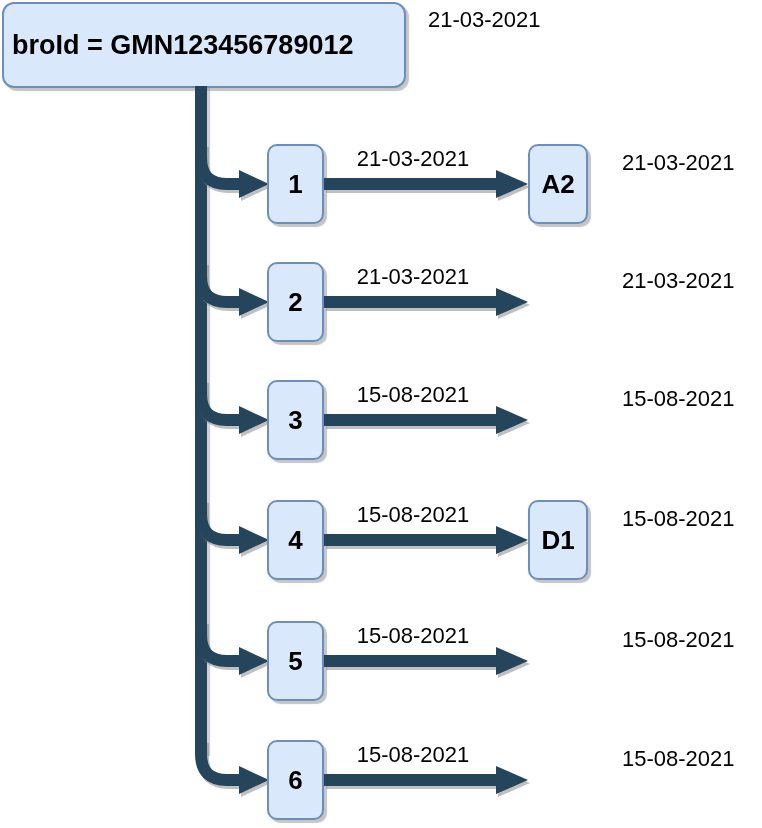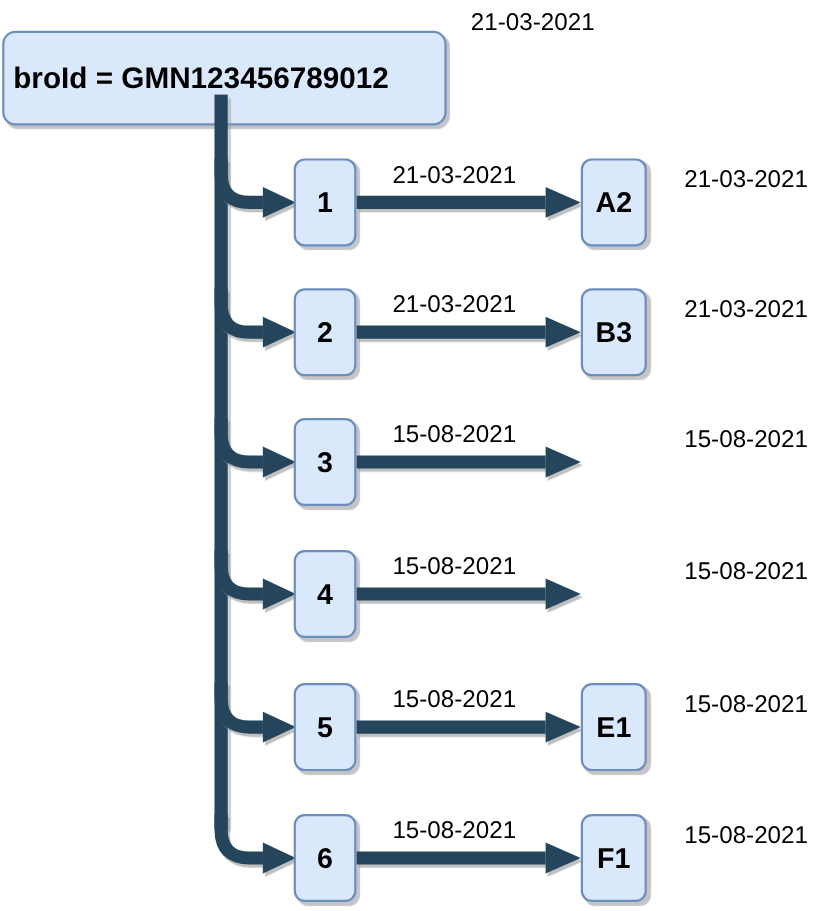--- a/index.html
+++ b/index.html
@@ -11,21 +11,21 @@
   .canvas{
     position:relative;width:762px;height:828px;background:#ffffff;
     font-family:"Liberation Sans", sans-serif;color:#000;overflow:hidden;
   }
   .root-node{
     position:absolute;left:2px;top:2px;width:392px;height:82px;
     background:var(--fill);border:2px solid var(--stroke);border-radius:12px;
     box-shadow:3px 3px 1px rgba(150,150,150,.55);
     display:flex;flex-direction:column;justify-content:center;
     padding-left:8px;box-sizing:content-box;
-    font-weight:bold;font-size:27px;line-height:30px;white-space:nowrap;margin-top:26px;
+    font-weight:bold;font-size:27px;line-height:30px;white-space:nowrap;
   }
   .top-date{
     position:absolute;left:428px;top:8px;font-size:22px;line-height:24px;
   }
   .trunk{
     position:absolute;left:195px;top:86px;width:12px;height:668px;
     background:var(--edge);
     box-shadow:3px 2px 1px rgba(150,150,150,.45);
   }
   .row{position:absolute;left:0;width:762px;height:80px;}
@@ -104,65 +104,65 @@
       <span>2</span>
     </div>
 
     <div class="edge-label">21-03-2021</div>
 
     <svg class="arrow" width="204" height="80" viewBox="0 0 204 80">
       <line class="edge-stroke" x1="0" y1="40" x2="172" y2="40" stroke-width="12"></line>
       <polygon class="edge-fill" points="172,26 204,40 172,54"></polygon>
     </svg>
 
+
+    <div class="row-date">21-03-2021</div>
+  </div>
+
+  <div class="row" style="top: 380px;">
+    <svg class="branch" width="78" height="80" viewBox="0 0 78 80">
+      <path class="edge-stroke" d="M 10 0 L 10 14 Q 10 40 36 40 L 48 40" fill="none" stroke-width="12"></path>
+      <polygon class="edge-fill" points="48,26 78,40 48,54"></polygon>
+    </svg>
+
+    <div class="node src">
+      <span>3</span>
+    </div>
+
+    <div class="edge-label">15-08-2021</div>
+
+    <svg class="arrow" width="204" height="80" viewBox="0 0 204 80">
+      <line class="edge-stroke" x1="0" y1="40" x2="172" y2="40" stroke-width="12"></line>
+      <polygon class="edge-fill" points="172,26 204,40 172,54"></polygon>
+    </svg>
+
+
+    <div class="row-date">15-08-2021</div>
+  </div>
+
+  <div class="row" style="top: 500px;">
+    <svg class="branch" width="78" height="80" viewBox="0 0 78 80">
+      <path class="edge-stroke" d="M 10 0 L 10 14 Q 10 40 36 40 L 48 40" fill="none" stroke-width="12"></path>
+      <polygon class="edge-fill" points="48,26 78,40 48,54"></polygon>
+    </svg>
+
+    <div class="node src">
+      <span>4</span>
+    </div>
+
+    <div class="edge-label">15-08-2021</div>
+
+    <svg class="arrow" width="204" height="80" viewBox="0 0 204 80">
+      <line class="edge-stroke" x1="0" y1="40" x2="172" y2="40" stroke-width="12"></line>
+      <polygon class="edge-fill" points="172,26 204,40 172,54"></polygon>
+    </svg>
+
     <div class="node tgt">
-      <span>B3</span>
-    </div>
-
-    <div class="row-date">21-03-2021</div>
-  </div>
-
-  <div class="row" style="top: 380px;">
-    <svg class="branch" width="78" height="80" viewBox="0 0 78 80">
-      <path class="edge-stroke" d="M 10 0 L 10 14 Q 10 40 36 40 L 48 40" fill="none" stroke-width="12"></path>
-      <polygon class="edge-fill" points="48,26 78,40 48,54"></polygon>
-    </svg>
-
-    <div class="node src">
-      <span>3</span>
-    </div>
-
-    <div class="edge-label">15-08-2021</div>
-
-    <svg class="arrow" width="204" height="80" viewBox="0 0 204 80">
-      <line class="edge-stroke" x1="0" y1="40" x2="172" y2="40" stroke-width="12"></line>
-      <polygon class="edge-fill" points="172,26 204,40 172,54"></polygon>
-    </svg>
-
-
-    <div class="row-date">15-08-2021</div>
-  </div>
-
-  <div class="row" style="top: 500px;">
-    <svg class="branch" width="78" height="80" viewBox="0 0 78 80">
-      <path class="edge-stroke" d="M 10 0 L 10 14 Q 10 40 36 40 L 48 40" fill="none" stroke-width="12"></path>
-      <polygon class="edge-fill" points="48,26 78,40 48,54"></polygon>
-    </svg>
-
-    <div class="node src">
-      <span>4</span>
-    </div>
-
-    <div class="edge-label">15-08-2021</div>
-
-    <svg class="arrow" width="204" height="80" viewBox="0 0 204 80">
-      <line class="edge-stroke" x1="0" y1="40" x2="172" y2="40" stroke-width="12"></line>
-      <polygon class="edge-fill" points="172,26 204,40 172,54"></polygon>
-    </svg>
-
+      <span>D1</span>
+    </div>
 
     <div class="row-date">15-08-2021</div>
   </div>
 
   <div class="row" style="top: 621px;">
     <svg class="branch" width="78" height="80" viewBox="0 0 78 80">
       <path class="edge-stroke" d="M 10 0 L 10 14 Q 10 40 36 40 L 48 40" fill="none" stroke-width="12"></path>
       <polygon class="edge-fill" points="48,26 78,40 48,54"></polygon>
     </svg>
 
@@ -170,23 +170,20 @@
       <span>5</span>
     </div>
 
     <div class="edge-label">15-08-2021</div>
 
     <svg class="arrow" width="204" height="80" viewBox="0 0 204 80">
       <line class="edge-stroke" x1="0" y1="40" x2="172" y2="40" stroke-width="12"></line>
       <polygon class="edge-fill" points="172,26 204,40 172,54"></polygon>
     </svg>
 
-    <div class="node tgt">
-      <span>E1</span>
-    </div>
 
     <div class="row-date">15-08-2021</div>
   </div>
 
   <div class="row" style="top: 740px;">
     <svg class="branch" width="78" height="80" viewBox="0 0 78 80">
       <path class="edge-stroke" d="M 10 0 L 10 14 Q 10 40 36 40 L 48 40" fill="none" stroke-width="12"></path>
       <polygon class="edge-fill" points="48,26 78,40 48,54"></polygon>
     </svg>
 
@@ -194,20 +191,17 @@
       <span>6</span>
     </div>
 
     <div class="edge-label">15-08-2021</div>
 
     <svg class="arrow" width="204" height="80" viewBox="0 0 204 80">
       <line class="edge-stroke" x1="0" y1="40" x2="172" y2="40" stroke-width="12"></line>
       <polygon class="edge-fill" points="172,26 204,40 172,54"></polygon>
     </svg>
 
-    <div class="node tgt">
-      <span>F1</span>
-    </div>
 
     <div class="row-date">15-08-2021</div>
   </div>
 </div>
 </div>
 
 </body></html>

